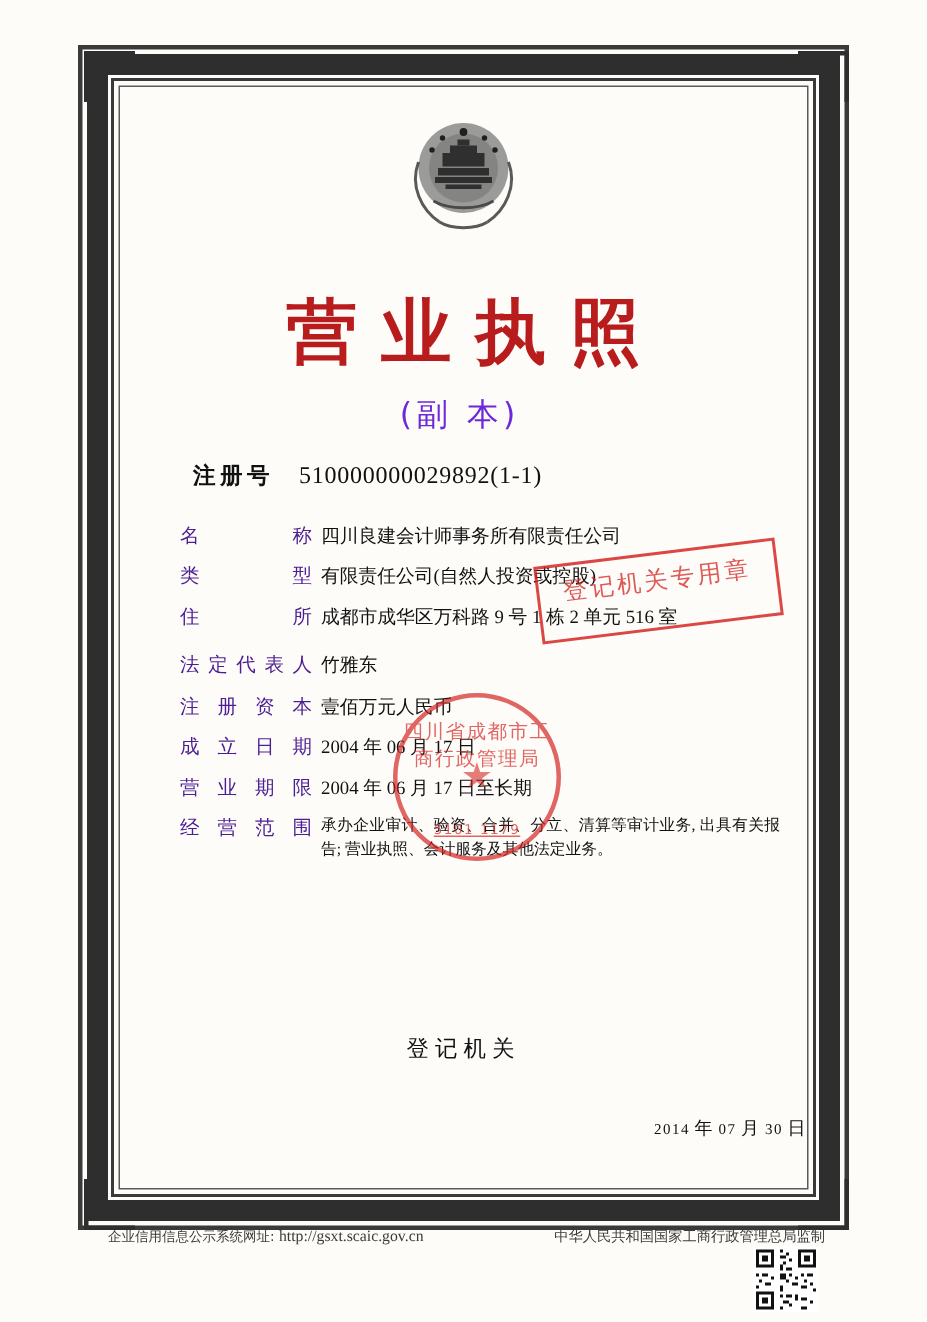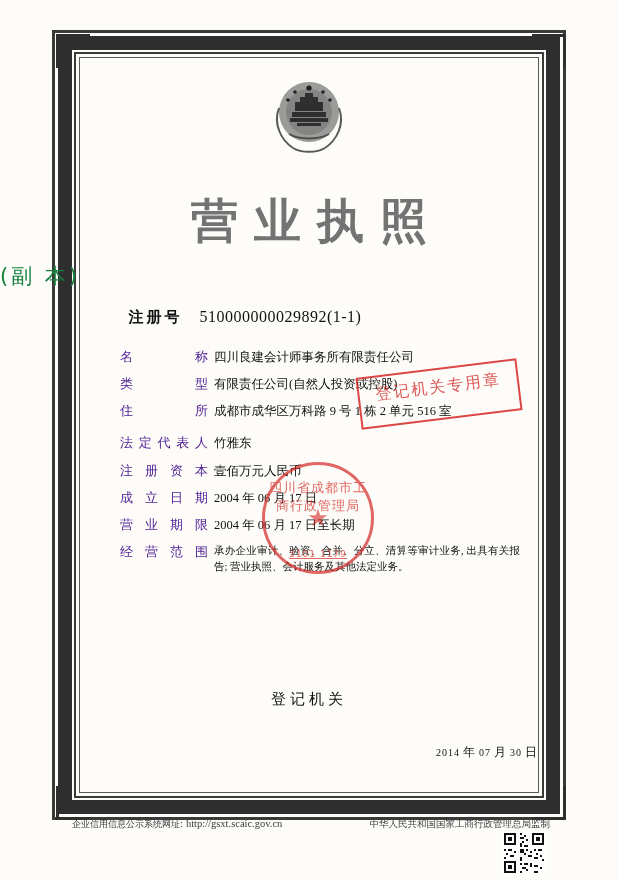--- a/index.html
+++ b/index.html
@@ -92,31 +92,32 @@
     position: absolute;
     left: 0;
     top: 190px;
     width: 618px;
     text-align: center;
     font-family: "DejaVu Sans", sans-serif;
     font-weight: bold;
     font-size: 47px;
     letter-spacing: 16px;
     text-indent: 16px;
-    color: #737373;
+    color: #b91c1c;
   }
   .subtitle {
     position: absolute;
     left: 0;
     top: 262px;
     width: 613px;
+    text-align: center;
     font-family: "DejaVu Sans", sans-serif;
     font-size: 21px;
     letter-spacing: 3px;
-    color: #15803d;
+    color: #6d28d9;
   }
 
   
   .regno {
     position: absolute;
     left: 0;
     top: 308px;
     width: 490px;
     text-align: center;
     font-family: "DejaVu Sans", sans-serif;

